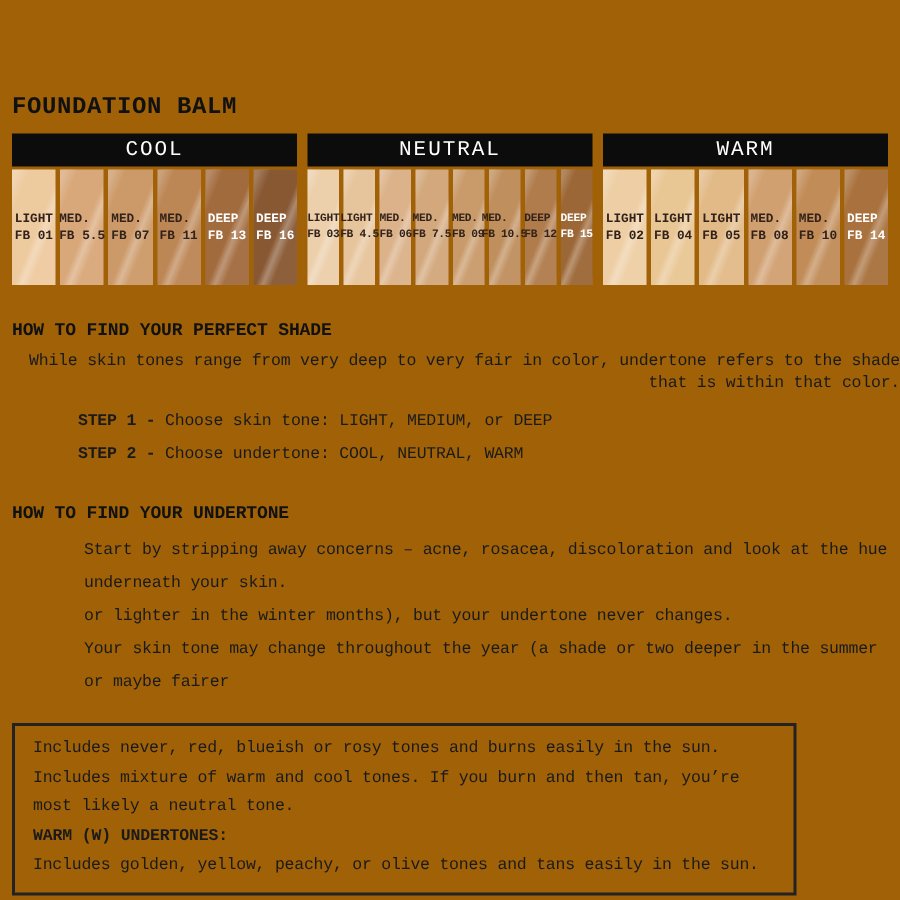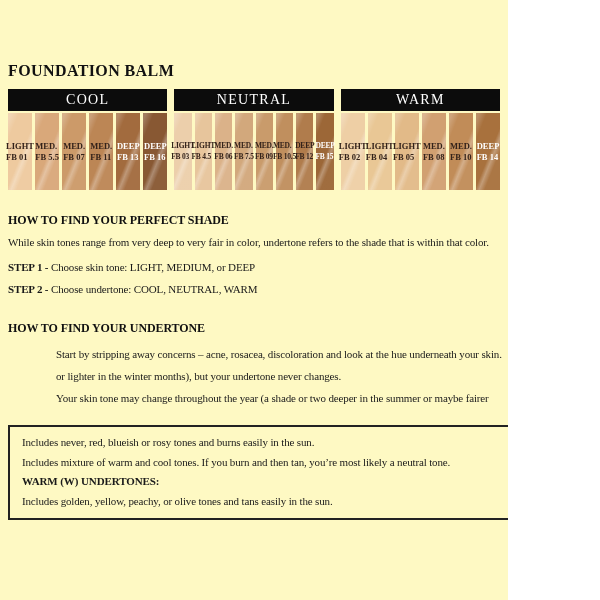--- a/index.html
+++ b/index.html
@@ -1,20 +1,20 @@
 <!DOCTYPE html>
 <html><head>
 <meta charset="utf-8">
 <style>
   html,body { margin:0; padding:0; background:#fff; }
   .page {
     position:relative;
-    width:508px; height:600px;
-    background:#fef9c3;
-    font-family:Liberation Serif, serif;
+    width:600px; height:600px;
+    background:#a16207;
+    font-family:Liberation Mono, monospace;
     color:#1a1a1a;
     overflow:hidden;
     box-sizing:border-box;
   }
   .title {
     margin:62px 0 9px 8px;
     font-size:16px; font-weight:bold;
     letter-spacing:.4px; color:#111;
   }
   .groups { display:flex; gap:7px; margin:0 8px; }
@@ -41,32 +41,32 @@
   h2 {
     margin:0 0 0 8px;
     font-size:12px; font-weight:bold; color:#111; letter-spacing:-.1px;
   }
   .h2-shade { margin-top:23px; }
   .h2-undertone { margin-top:21px; }
   .body-text {
     margin:0 0 0 8px;
     font-size:11px; letter-spacing:-.15px; line-height:22px;
   }
-  .intro { margin-top:7px; line-height:15px; margin-bottom:6px; }
+  .intro { margin-top:7px; line-height:15px; margin-bottom:6px;text-align:right; }
   .undertone-lines { margin-top:7px;padding-left:48px; }
   .undertone-lines p { margin:0 0 0 8px; font-size:11px; letter-spacing:-.15px; line-height:22px; }
   .box {
     margin:16px 8px 0;
     width:523px; box-sizing:border-box;
     border:2px solid #222;
     padding:6px 12px 7px;
   }
   .bh { font-weight:bold; font-size:11px; letter-spacing:-.1px; line-height:19.5px; }
   .bt { font-size:11px; letter-spacing:-.15px; line-height:19.5px; }
-  .step b { font-weight:bold; }
+  .step b { font-weight:bold;margin-left:44px; }
 </style>
 </head>
 <body>
 
 <div class="page">
 
   <h1 class="title">FOUNDATION BALM</h1>
 
   <div class="groups" id="groups">
       <div class="group group-cool">

